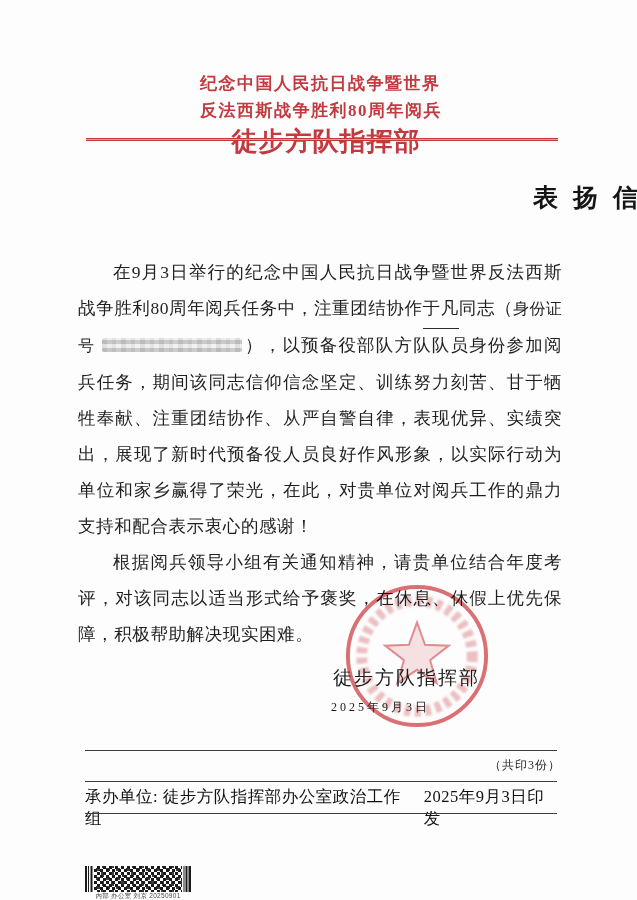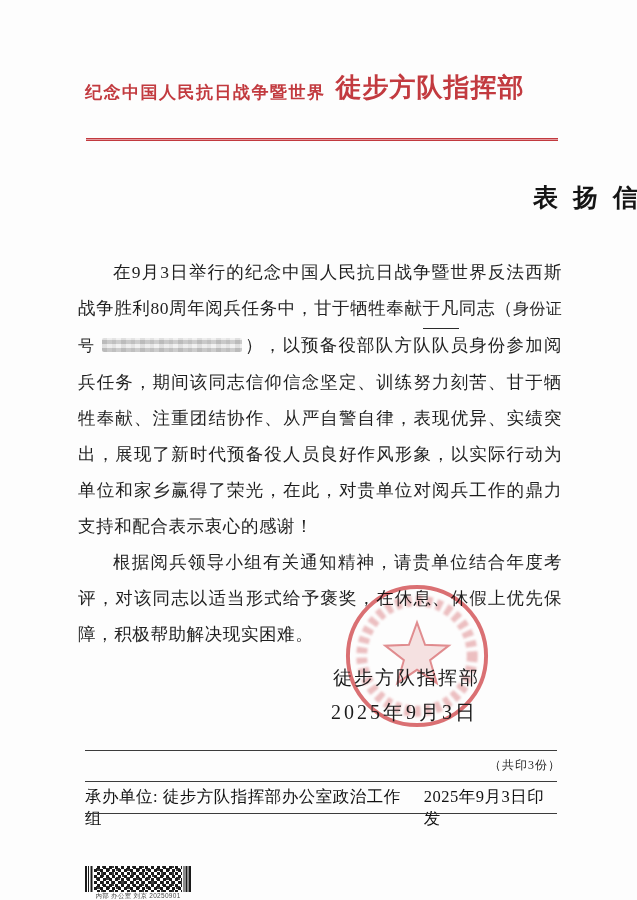--- a/index.html
+++ b/index.html
@@ -6,21 +6,21 @@
   .page{
     position:relative;
     width:637px;height:900px;
     margin:0 auto;
     background:#fdfdfd;
     font-family:"Liberation Serif","DejaVu Serif",serif;
     color:#1f1f1f;
     overflow:hidden;
   }
   
-  .letterhead{position:absolute;left:85px;top:70px;right:80px;display:flex;align-items:flex-end;}
+  .letterhead{position:absolute;left:85px;top:70px;right:80px;display:flex;align-items:center;flex-direction:column;}
   .lh-left{font-size:17px;font-weight:bold;line-height:27px;letter-spacing:1.5px;}
   .lh-right{font-size:26px;font-weight:bold;letter-spacing:1px;margin-left:10px;white-space:nowrap;padding-bottom:1px;}
   .red-text{color:#c23a3f;}
   .red-rule{position:absolute;left:86px;top:138px;width:472px;height:3px;background:#c23a3f;}
   .red-rule::after{content:"";display:block;height:1px;background:#e49a9e;margin-top:1px;}
   
   .doc-title{
     position:absolute;left:0;top:165px;width:100%;
     margin:16px;text-align:right;
     font-size:25px;font-weight:bold;letter-spacing:15px;text-indent:15px;
@@ -48,21 +48,21 @@
     display:inline-block;width:140px;height:14px;
     margin:0 2px;vertical-align:-1px;border-radius:2px;
     background:
       repeating-linear-gradient(0deg,rgba(175,175,175,.55) 0 4px,rgba(242,242,242,.55) 4px 8px),
       repeating-linear-gradient(90deg,#c9c9c9 0 5px,#e8e8e8 5px 10px,#d3d3d3 10px 14px,#f0f0f0 14px 19px);
   }
   
   .seal{position:absolute;left:343px;top:582px;width:148px;height:148px;mix-blend-mode:multiply;opacity:.92;}
   .ring-text{filter:blur(0.9px);}
   .sig-unit{position:absolute;left:333px;top:665px;font-size:19px;letter-spacing:2px;color:#1b1b1b;}
-  .sig-date{position:absolute;left:331px;top:699px;font-size:20px;letter-spacing:3px;color:#1b1b1b;}
+  .sig-date{position:absolute;left:331px;top:699px;font-size:12px;letter-spacing:3px;color:#1b1b1b;}
   
   .hline{position:absolute;left:85px;width:472px;height:0;border-top:1.3px solid #3c3c3c;}
   .hline-1{top:750px;} .hline-2{top:781px;} .hline-3{top:813px;}
   .copies-row{position:absolute;right:76px;top:757px;font-size:12px;letter-spacing:1px;margin-left:16px;}
   .footer-row{
     position:absolute;left:85px;right:80px;top:786px;
     display:flex;justify-content:space-between;align-items:baseline;
     font-size:16.5px;letter-spacing:0.5px;color:#111;gap:16px;
   }
   
@@ -75,30 +75,31 @@
   }
 </style>
 </head>
 <body>
 
 <div class="page">
 
   <div class="letterhead">
     <div class="lh-left red-text">
       <div>纪念中国人民抗日战争暨世界</div>
+      <div>反法西斯战争胜利80周年阅兵</div>
     </div>
     <div class="lh-right red-text">徒步方队指挥部</div>
   </div>
   <div class="red-rule"></div>
 
   <h1 class="doc-title">表扬信</h1>
 
 
   <div class="body-text">
-    <p><span>在9月3日举行的纪念中国人民抗日战争暨世界反法西斯战争胜利80周年阅兵任务中，甘于牺牲奉献</span><span class="uname">于凡</span><span>同志（</span><span class="kaiti">身份证号</span> <span class="redacted"></span><span>），以预备役部队方队队员身份参加阅兵任务，期间该同志信仰信念坚定、训练努力刻苦、甘于牺牲奉献、注重团结协作、从严自警自律，表现优异、实绩突出，展现了新时代预备役人员良好作风形象，以实际行动为单位和家乡赢得了荣光，在此，对贵单位对阅兵工作的鼎力支持和配合表示衷心的感谢！</span></p>
+    <p><span>在9月3日举行的纪念中国人民抗日战争暨世界反法西斯战争胜利80周年阅兵任务中，注重团结协作</span><span class="uname">于凡</span><span>同志（</span><span class="kaiti">身份证号</span> <span class="redacted"></span><span>），以预备役部队方队队员身份参加阅兵任务，期间该同志信仰信念坚定、训练努力刻苦、甘于牺牲奉献、注重团结协作、从严自警自律，表现优异、实绩突出，展现了新时代预备役人员良好作风形象，以实际行动为单位和家乡赢得了荣光，在此，对贵单位对阅兵工作的鼎力支持和配合表示衷心的感谢！</span></p>
     <p>根据阅兵领导小组有关通知精神，请贵单位结合年度考评，对该同志以适当形式给予褒奖，在休息、休假上优先保障，积极帮助解决现实困难。</p>
   </div>
 
   <svg class="seal" viewBox="0 0 150 150">
     <circle cx="75" cy="75" r="70" fill="none" stroke="#d24a4e" stroke-width="4" opacity="0.85"></circle>
     <circle class="ring-text" cx="75" cy="75" r="56" fill="none" stroke="#d5686c" stroke-width="11" stroke-dasharray="6 4.5" opacity="0.45"></circle>
     <polygon points="75,41 83.2,63.7 107.3,64.5 88.3,79.3 95,102.5 75,89 55,102.5 61.7,79.3 42.7,64.5 66.8,63.7" fill="#d4565a" fill-opacity="0.18" stroke="#d4565a" stroke-opacity="0.7" stroke-width="2"></polygon>
   </svg>
 
   <div class="sig-unit">徒步方队指挥部</div>

